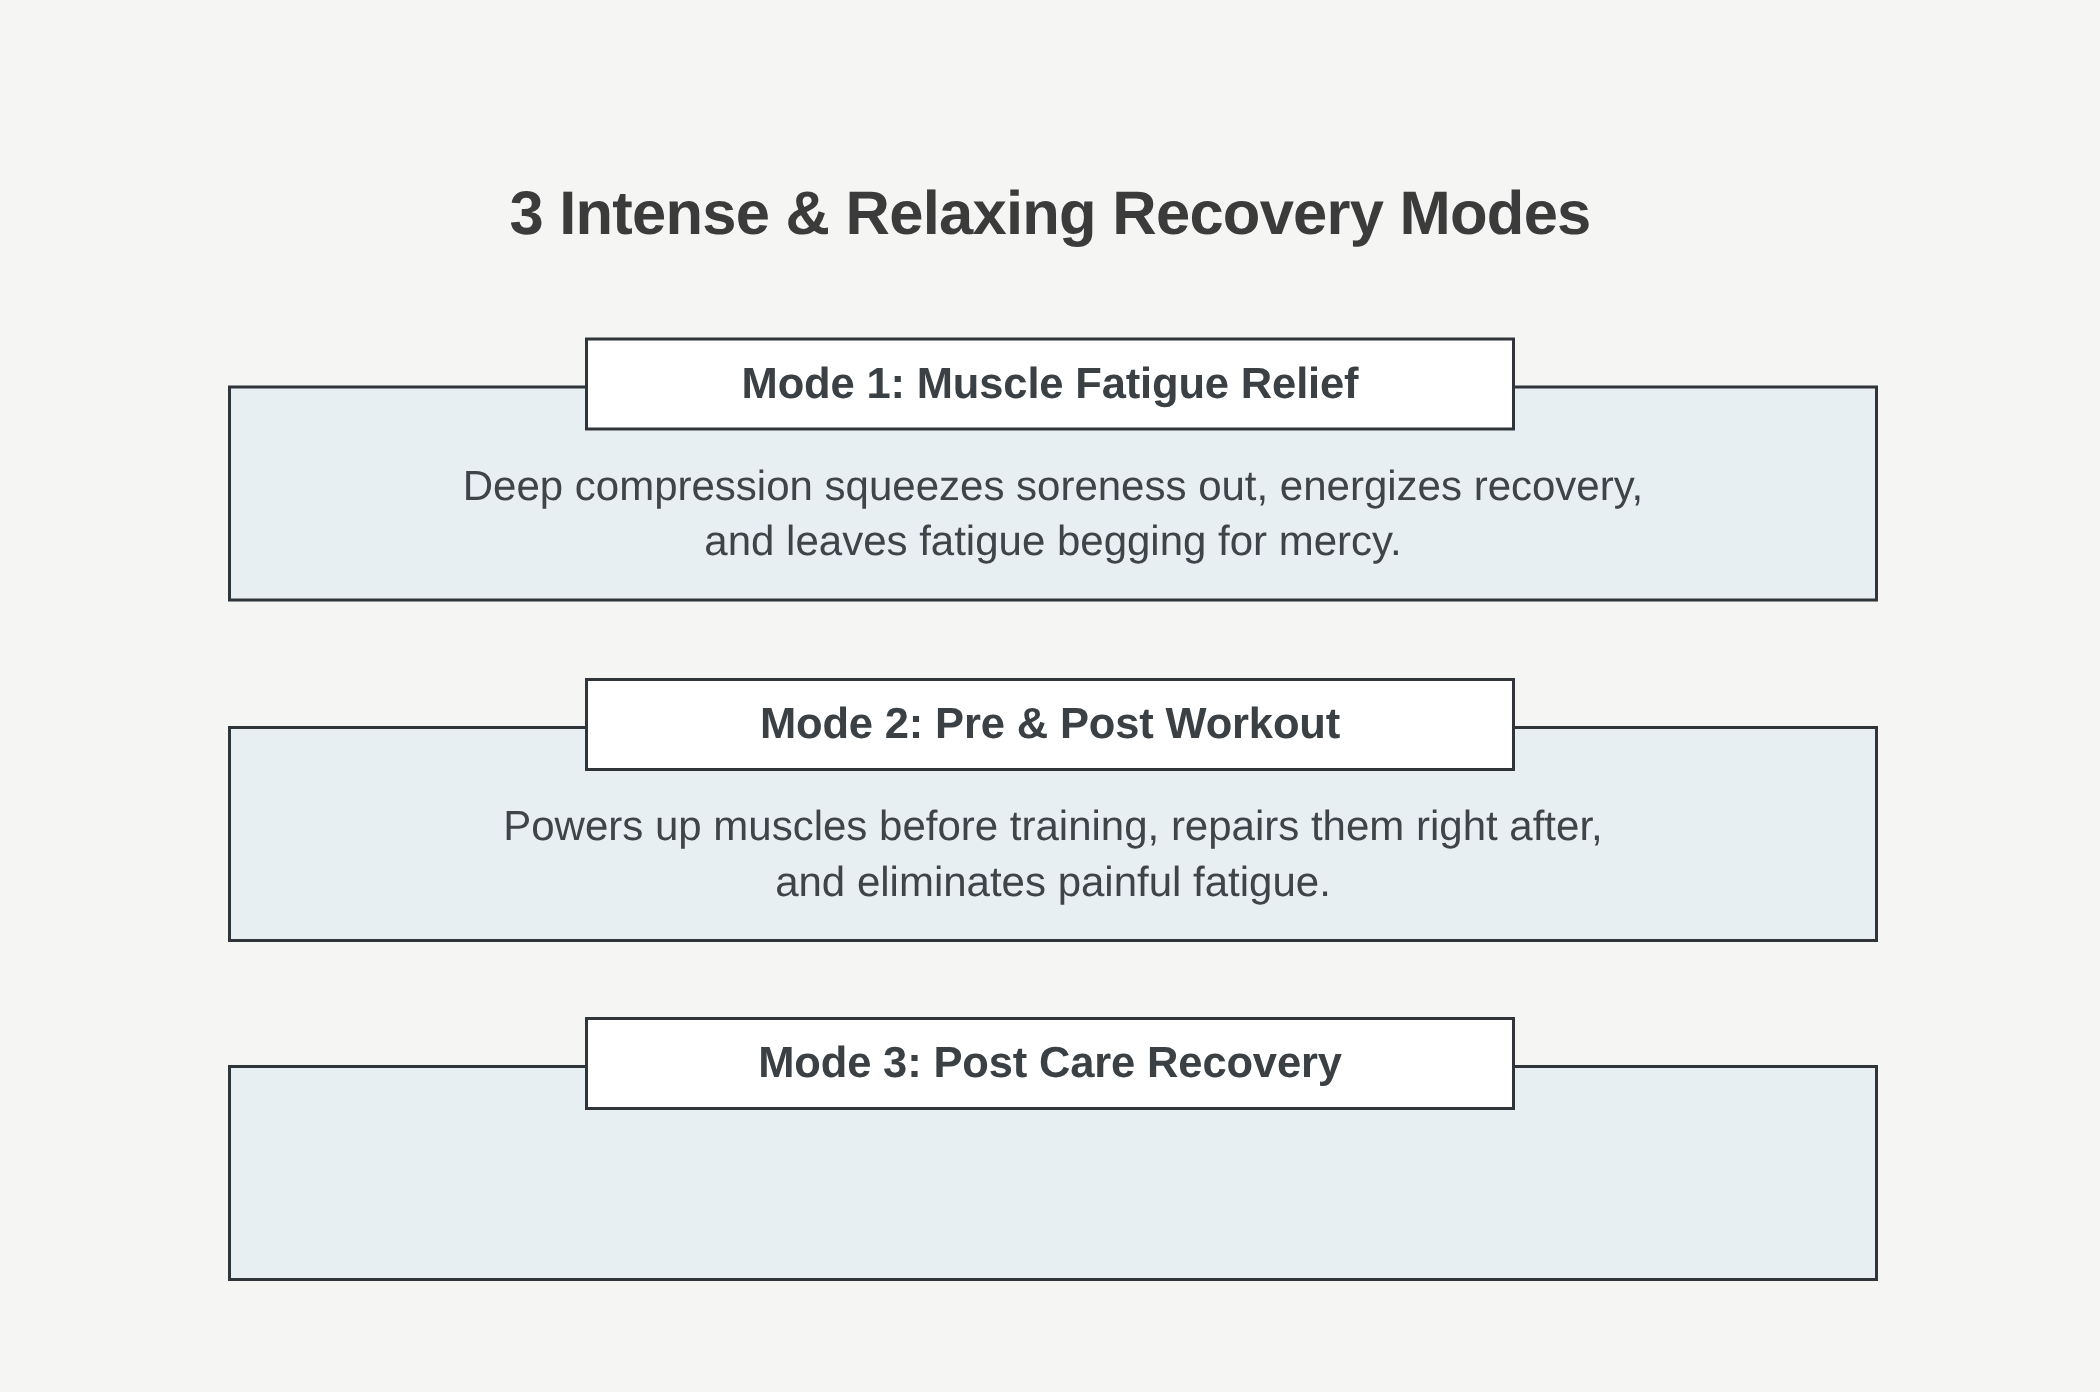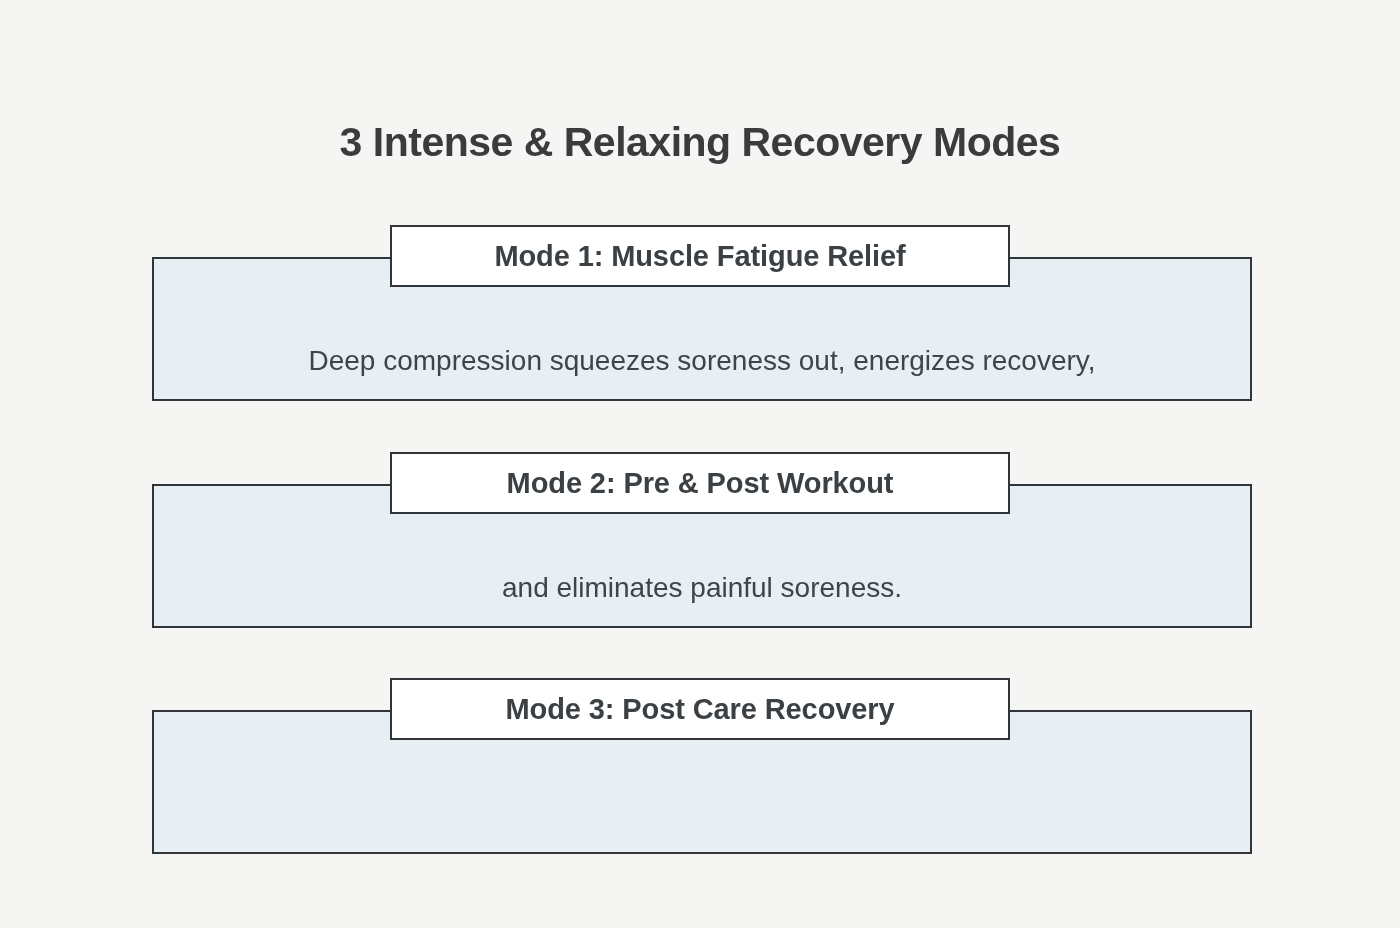--- a/index.html
+++ b/index.html
@@ -101,31 +101,33 @@
 <body>
 
 <div class="page">
 
   <h1 class="page-title">3 Intense &amp; Relaxing Recovery Modes</h1>
 
   <div class="mode-group g1">
     <div class="mode-panel">
       <div class="mode-body">
         <span class="line">Deep compression squeezes soreness out, energizes recovery,</span>
+        <span class="line">and leaves fatigue begging for mercy.</span>
       </div>
     </div>
     <div class="mode-title-box">
       <span class="mode-title">Mode 1: Muscle Fatigue Relief</span>
     </div>
   </div>
 
   <div class="mode-group g2">
     <div class="mode-panel">
       <div class="mode-body">
-        <span class="line">and eliminates painful soreness.</span>
+        <span class="line">Powers up muscles before training, repairs them right after,</span>
+        <span class="line">and eliminates painful fatigue.</span>
       </div>
     </div>
     <div class="mode-title-box">
       <span class="mode-title">Mode 2: Pre &amp; Post Workout</span>
     </div>
   </div>
 
   <div class="mode-group g3">
     <div class="mode-panel">
       <div class="mode-body">

